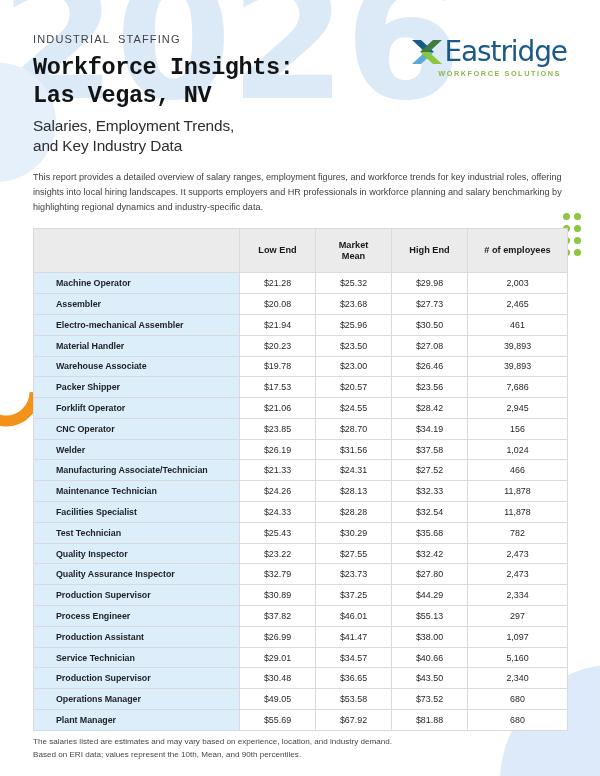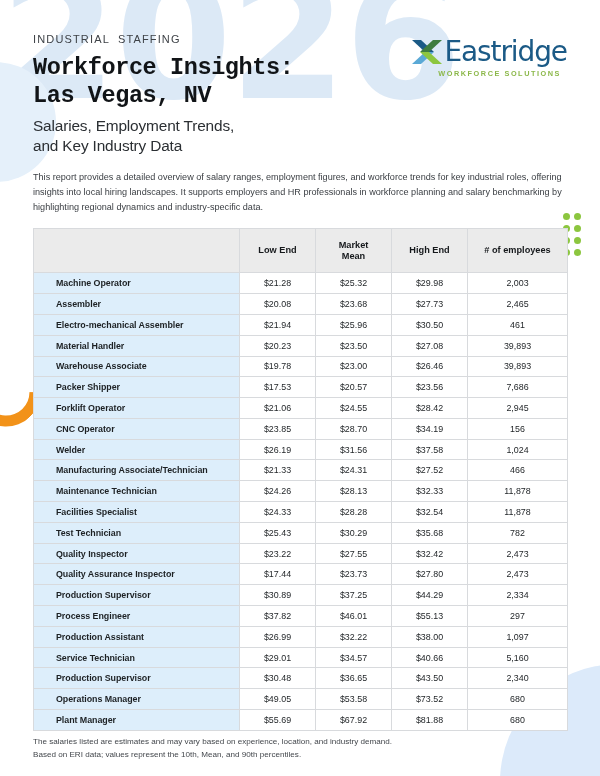--- a/index.html
+++ b/index.html
@@ -406,21 +406,21 @@
           </tr>
           <tr>
             <td class="role">Quality Inspector</td>
             <td class="num">$23.22</td>
             <td class="num">$27.55</td>
             <td class="num">$32.42</td>
             <td class="num">2,473</td>
           </tr>
           <tr>
             <td class="role">Quality Assurance Inspector</td>
-            <td class="num">$17.44</td>
+            <td class="num">$32.79</td>
             <td class="num">$23.73</td>
             <td class="num">$27.80</td>
             <td class="num">2,473</td>
           </tr>
           <tr>
             <td class="role">Production Supervisor</td>
             <td class="num">$30.89</td>
             <td class="num">$37.25</td>
             <td class="num">$44.29</td>
             <td class="num">2,334</td>
@@ -428,21 +428,21 @@
           <tr>
             <td class="role">Process Engineer</td>
             <td class="num">$37.82</td>
             <td class="num">$46.01</td>
             <td class="num">$55.13</td>
             <td class="num">297</td>
           </tr>
           <tr>
             <td class="role">Production Assistant</td>
             <td class="num">$26.99</td>
-            <td class="num">$32.22</td>
+            <td class="num">$41.47</td>
             <td class="num">$38.00</td>
             <td class="num">1,097</td>
           </tr>
           <tr>
             <td class="role">Service Technician</td>
             <td class="num">$29.01</td>
             <td class="num">$34.57</td>
             <td class="num">$40.66</td>
             <td class="num">5,160</td>
           </tr>

